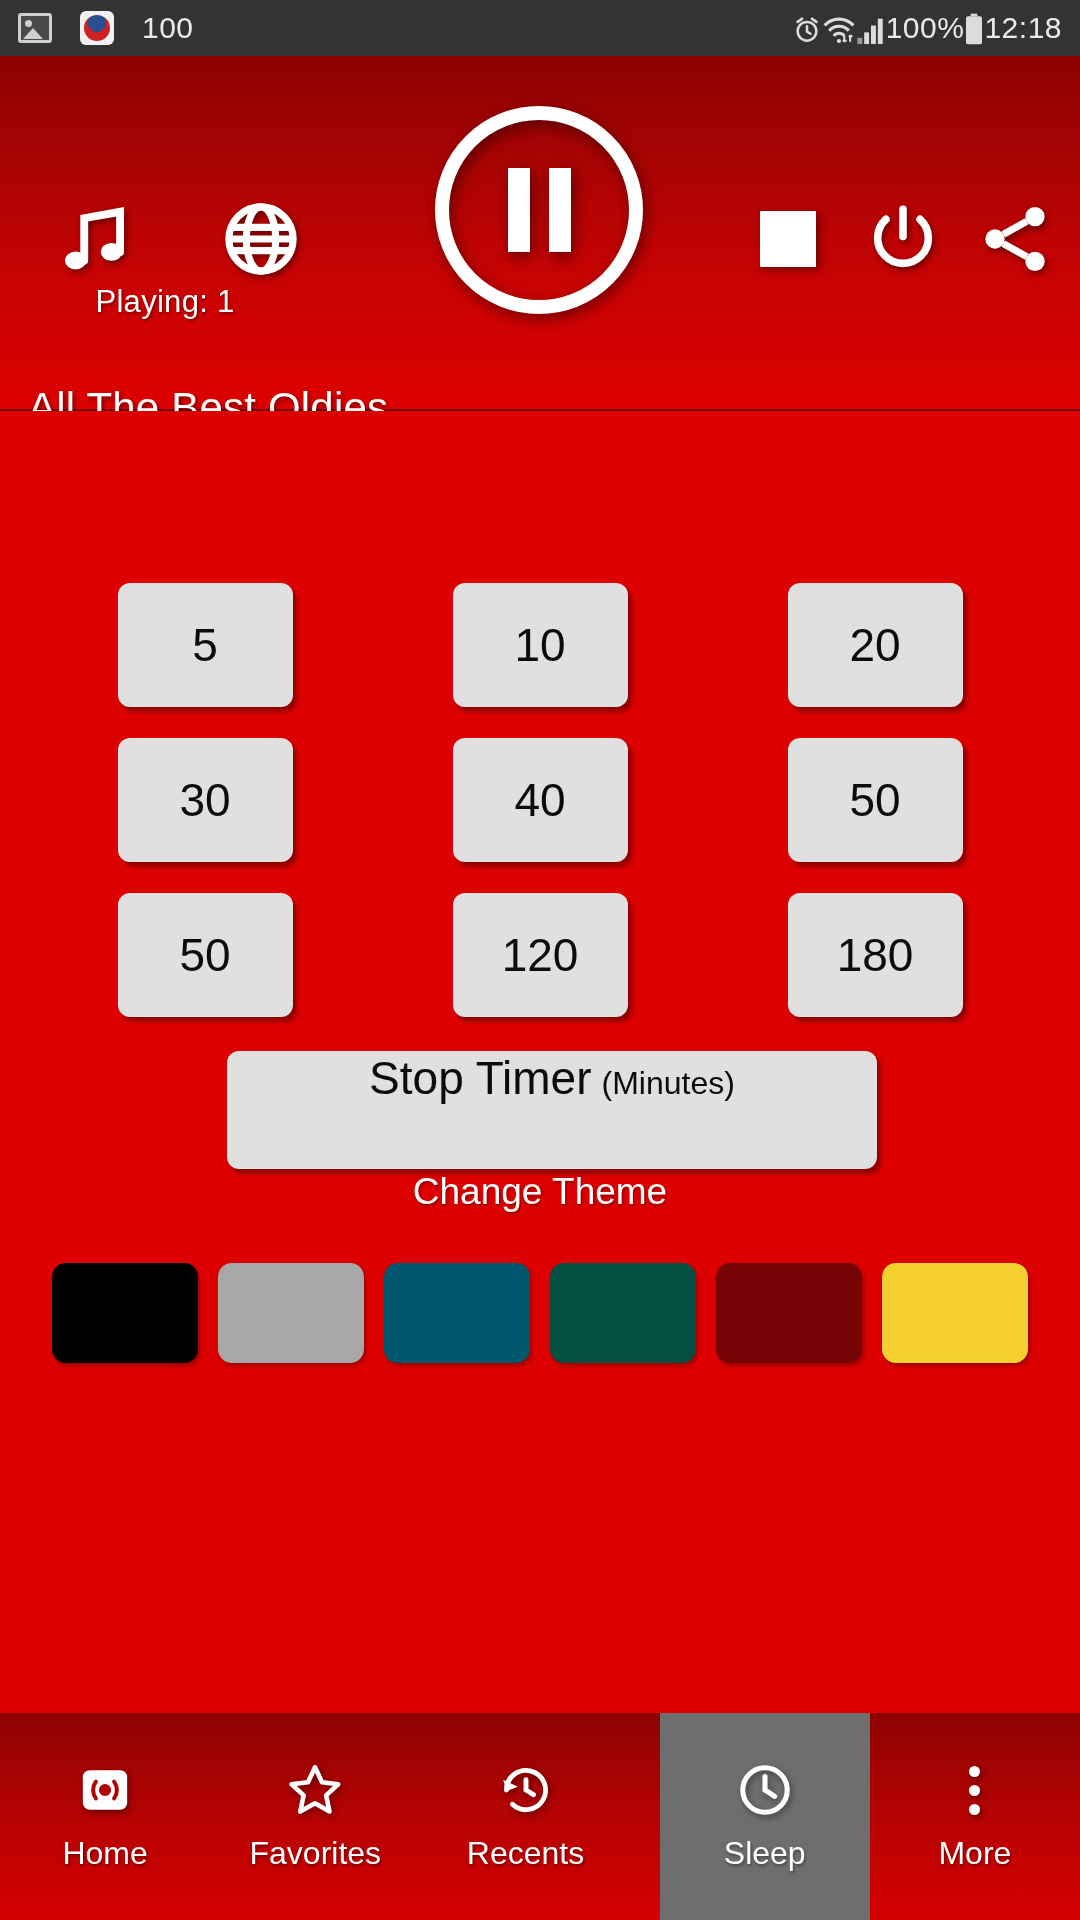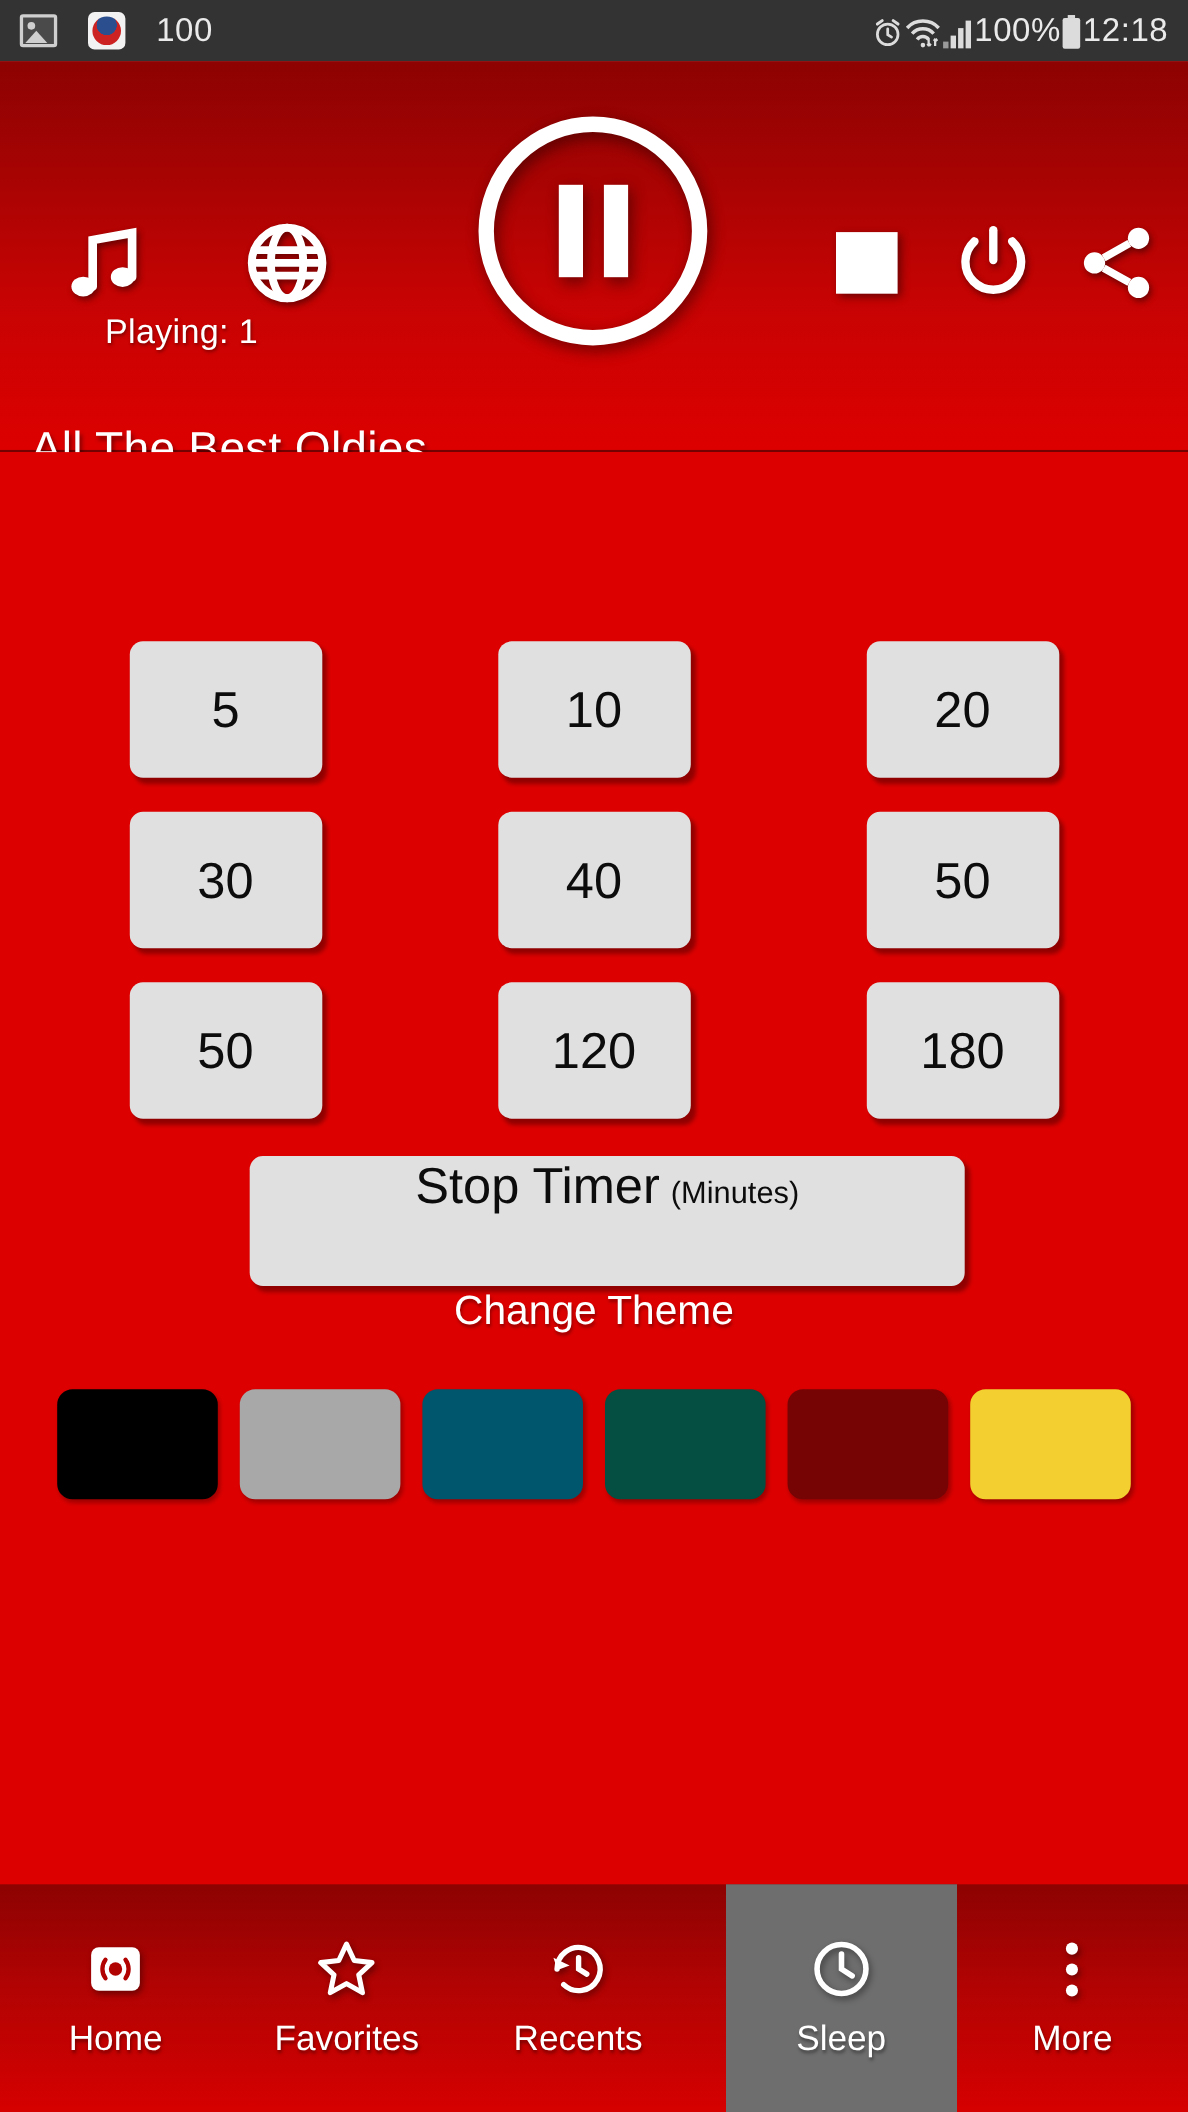--- a/index.html
+++ b/index.html
@@ -85,21 +85,21 @@
   .stoptimer-wrap{ position:absolute; top:640px; left:12px; width:1080px;
     display:flex; justify-content:center; }
   .stoptimer-btn{
     width:650px; height:118px; border-radius:12px;
     background:#e0e0e0; border:none;
     box-shadow:4px 5px 4px rgba(0,0,0,.35);
     display:flex; align-items:baseline; justify-content:center; gap:10px;
     color:#0c0c0c;
   }
   .st-main{ font-size:46px; }
-  .st-sub{ font-size:28px; }
+  .st-sub{ font-size:32px; }
 
   .theme-label{
     position:absolute; top:760px; left:0; width:1080px; text-align:center;
     color:#ffffff; font-size:37px; text-shadow:1px 2px 3px rgba(0,0,0,.35);
   }
   .swatch-row{ position:absolute; top:852px; left:0; width:1080px;
     display:flex; justify-content:center; gap:20px; }
   .swatch{ width:146px; height:100px; border-radius:14px;
     box-shadow:2px 3px 4px rgba(0,0,0,.28); }
 

